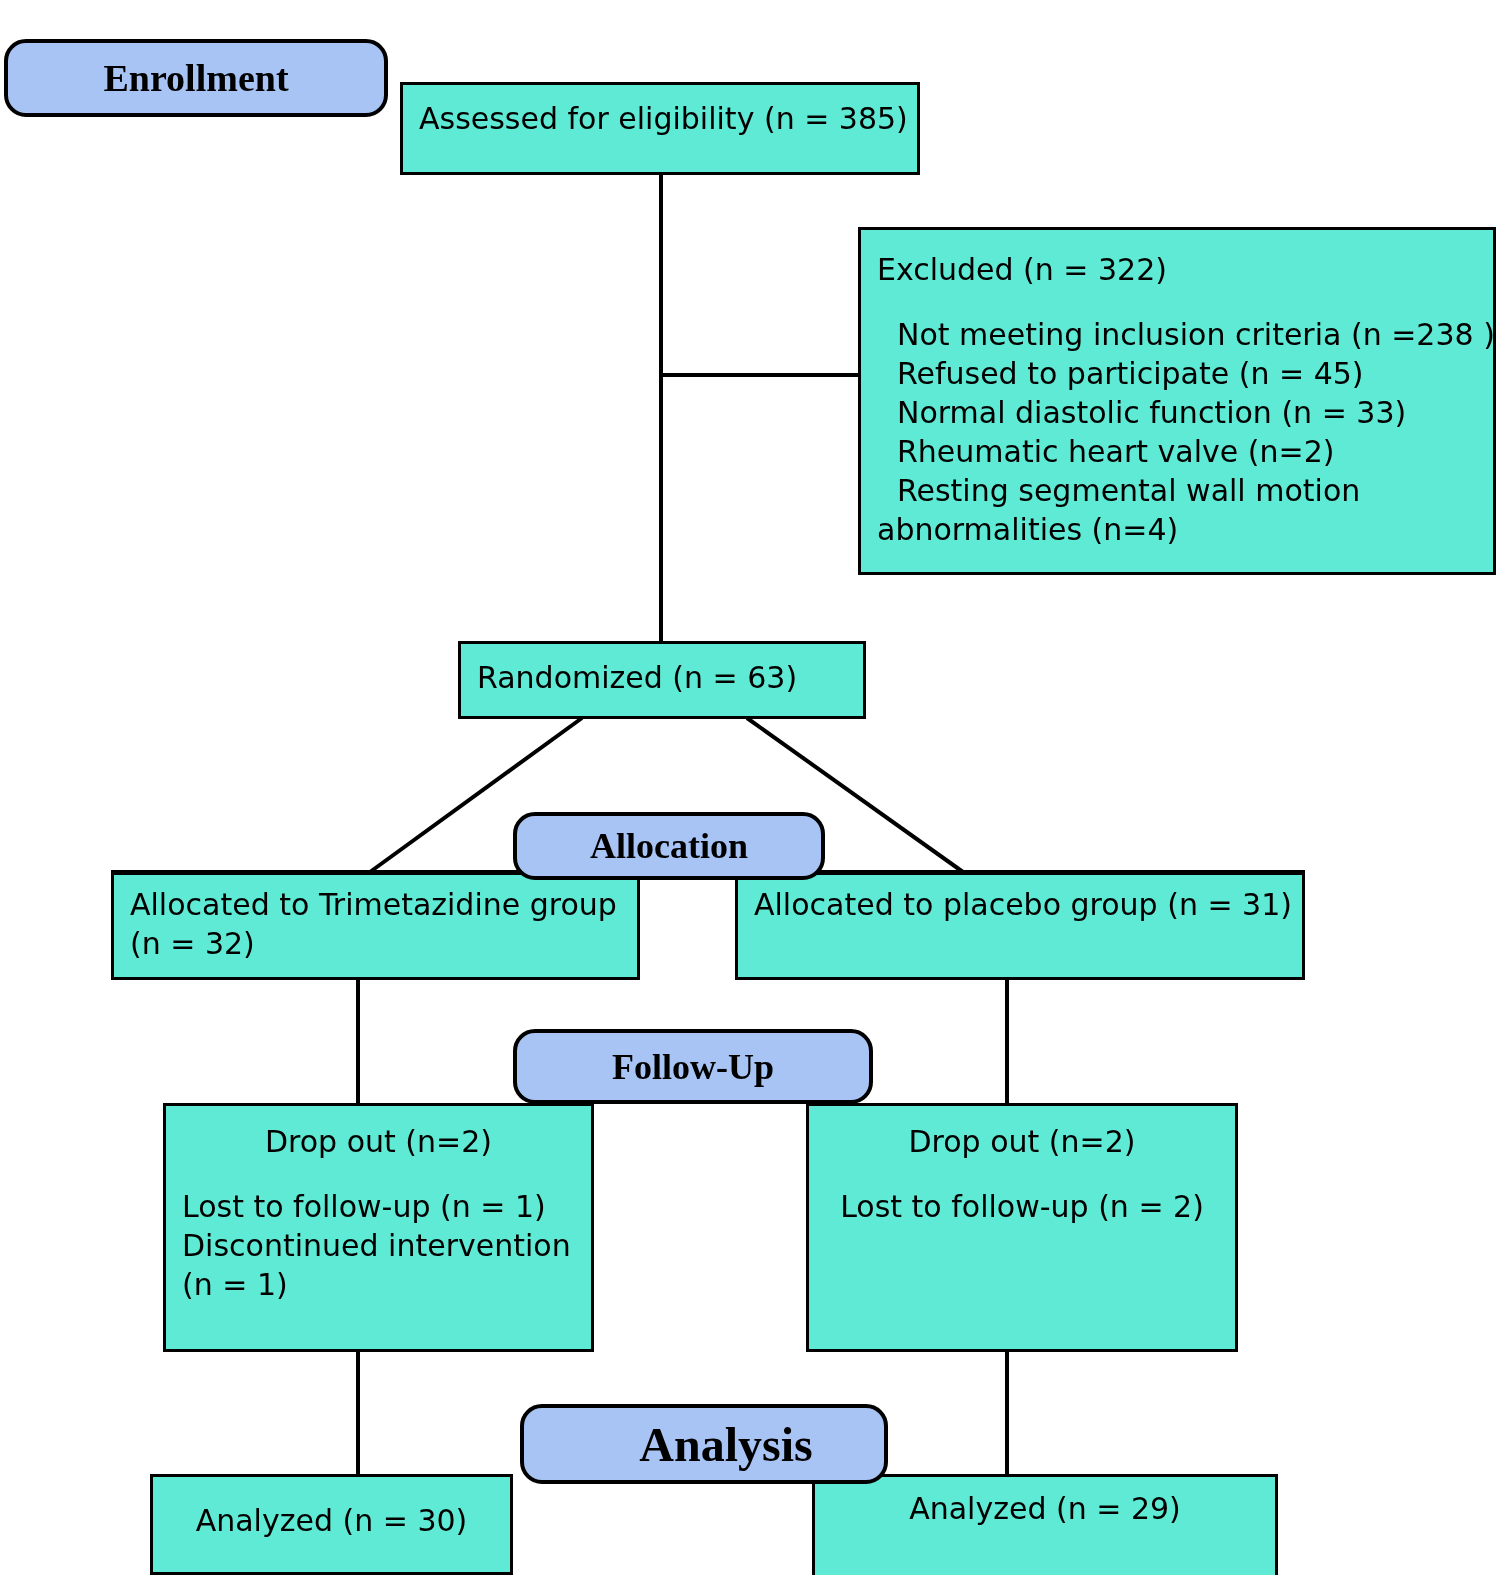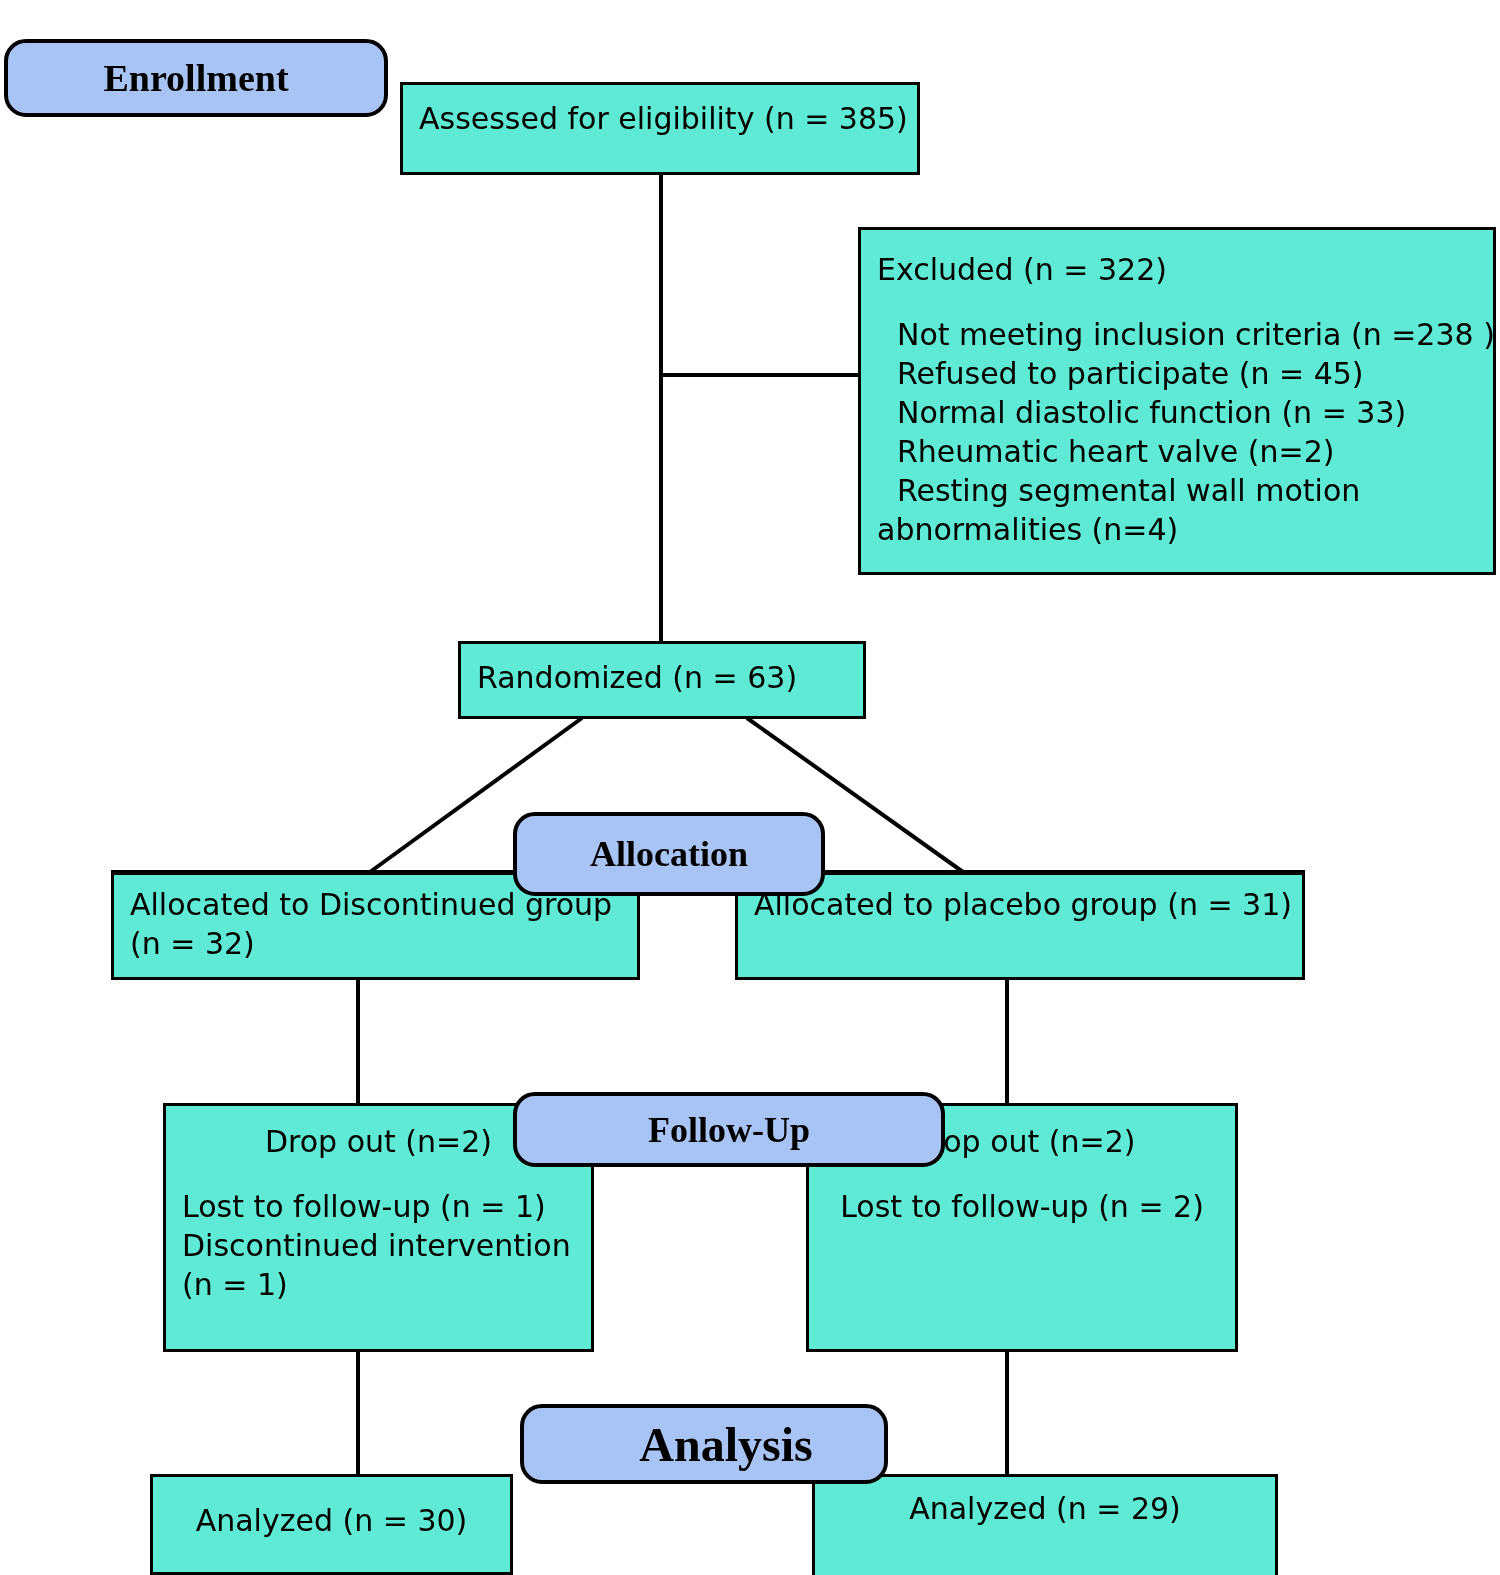--- a/index.html
+++ b/index.html
@@ -91,23 +91,23 @@
       <line x1="358" y1="980" x2="358" y2="1103"></line>
       <line x1="1007" y1="980" x2="1007" y2="1103"></line>
 
       <line x1="358" y1="1352" x2="358" y2="1474"></line>
       <line x1="1007" y1="1352" x2="1007" y2="1474"></line>
     </g>
   </svg>
 
   <div class="stage-banner" style="left:4px; top:4px; width:384px; height:78px;margin-top:35px;">Enrollment</div>
 
-  <div class="stage-banner" style="left:513px; top:812px; width:312px; height:84px; font-size:36px;">Allocation</div>
+  <div class="stage-banner" style="left:513px; top:812px; width:312px; height:68px; font-size:36px;">Allocation</div>
 
-  <div class="stage-banner" style="left:513px; top:1092px; width:432px; height:75px; font-size:36px;">Follow-Up</div>
+  <div class="stage-banner" style="left:513px; top:1029px; width:360px; height:75px; font-size:36px;">Follow-Up</div>
 
   <div class="stage-banner" style="left:520px; top:1404px; width:368px; height:80px; font-size:48px;padding-left:44px;">Analysis</div>
 
   <div class="flow-box" style="left:400px; top:82px; width:520px; height:93px;">
     <div class="line">Assessed for eligibility (n = 385)</div>
   </div>
 
   <div class="flow-box" style="left:858px; top:227px; width:638px; height:348px; padding-top:20px;">
     <div class="line">Excluded (n = 322)</div>
     <div class="line gap"></div>
@@ -117,21 +117,21 @@
     <div class="line indent">Rheumatic heart valve (n=2)</div>
     <div class="line indent">Resting segmental wall motion</div>
     <div class="line">abnormalities (n=4)</div>
   </div>
 
   <div class="flow-box" style="left:458px; top:641px; width:408px; height:78px;">
     <div class="line">Randomized (n = 63)</div>
   </div>
 
   <div class="flow-box" style="left:111px; top:872px; width:529px; height:108px; padding-top:10px;">
-    <div class="line">Allocated to Discontinued group</div>
+    <div class="line">Allocated to Trimetazidine group</div>
     <div class="line">(n = 32)</div>
   </div>
 
   <div class="flow-box" style="left:735px; top:872px; width:570px; height:108px; padding-top:10px;">
     <div class="line">Allocated to placebo group (n = 31)</div>
   </div>
 
   <div class="flow-box" style="left:163px; top:1103px; width:431px; height:249px; padding-top:16px;">
     <div class="line center">Drop out (n=2)</div>
     <div class="line gap"></div>

